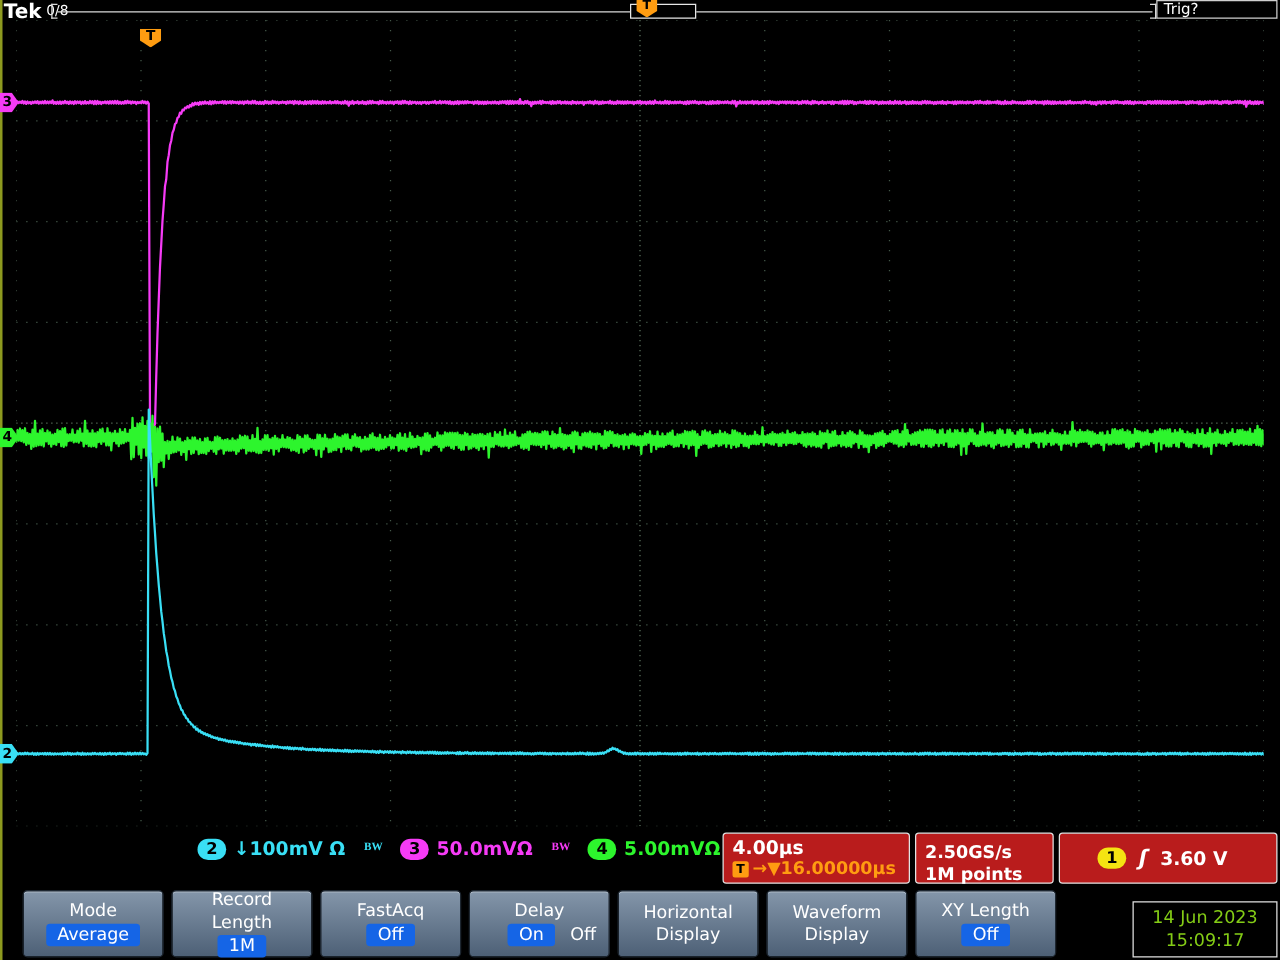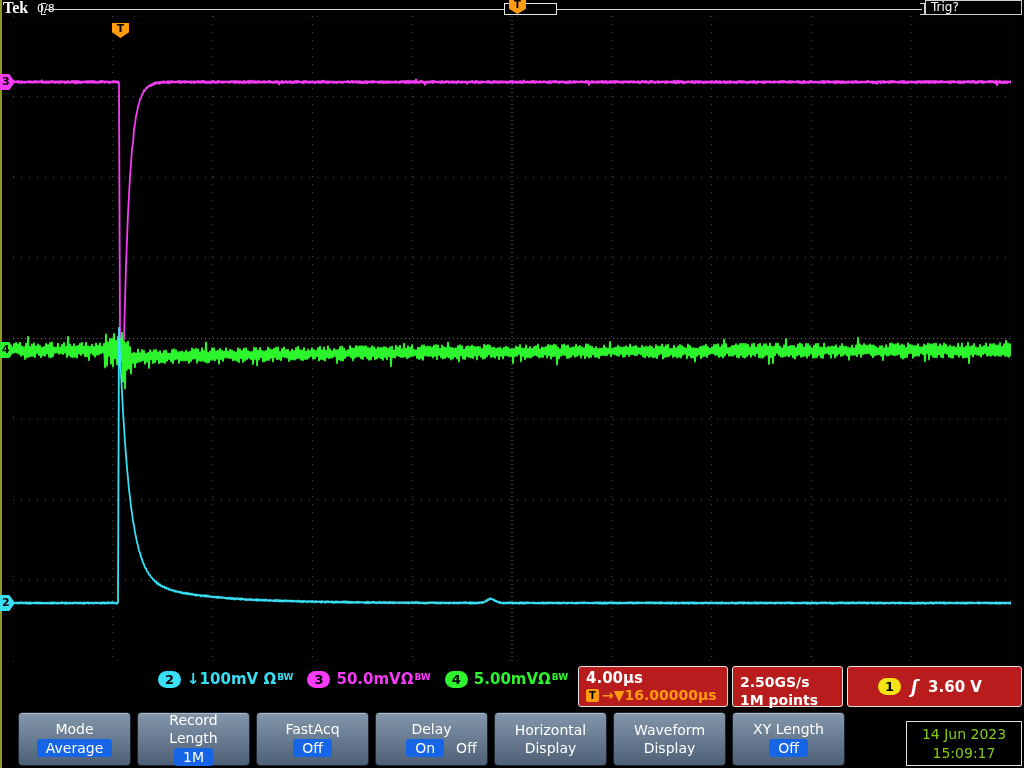--- a/index.html
+++ b/index.html
@@ -2,21 +2,21 @@
 <html><head>
 <meta charset="utf-8">
 <style>
   * { margin:0; padding:0; box-sizing:border-box; }
   html,body { width:1024px; height:768px; background:#000; font-family:"DejaVu Sans",sans-serif; position:relative; overflow:hidden; }
   .abs { position:absolute; }
 
   #screen-edge-left { position:absolute; left:0; top:0; width:2px; height:768px; background:#8d9a1f; }
 
   
-  #logo { left:3px; top:-1px; color:#fff; font-weight:bold; font-size:16px;font-family:Liberation Serif, serif; }
+  #logo { left:3px; top:-1px; color:#fff; font-weight:bold; font-size:16px; }
   #acq-count { left:37px; top:2px; color:#fff; font-size:11px; }
   #rec-line { left:46px; top:9px; width:876px; height:1px; background:#d9d9d9; }
   #rec-bracket-l { left:41px; top:3px; width:5px; height:12px; border:1px solid #d9d9d9; border-right:none; }
   #rec-bracket-r { left:920px; top:3px; width:5px; height:12px; border:1px solid #d9d9d9; border-left:none; }
   #rec-window { left:504px; top:3px; width:53px; height:12px; border:1px solid #e6e6e6; background:#000; }
   #rec-trig-flag { left:509px; top:0; width:17px; height:14px; background:#ff9c11;
     clip-path:polygon(0 0,100% 0,100% 62%,50% 100%,0 62%);
     color:#000; font-size:10px; font-weight:bold; text-align:center; line-height:10px; }
   #trig-status { left:925px; top:0; width:97px; height:15px; border:1px solid #cfcfcf;
     color:#fff; font-size:12px; padding-left:5px; line-height:13px; }
@@ -28,21 +28,21 @@
     color:#000; font-weight:bold; font-size:11px; text-align:center; line-height:11px; }
   .ch-marker { position:absolute; left:0; width:15px; height:16px;
     clip-path:polygon(0 0,62% 0,100% 50%,62% 100%,0 100%);
     color:#000; font-weight:bold; font-size:11px; line-height:16px; padding-left:2px; }
 
   
   #readouts { left:0; top:666px; width:1024px; height:44px; }
   .ch-readouts { position:absolute; left:158px; top:4px; display:flex; align-items:center; gap:14px; }
   .ro { display:flex; align-items:center; gap:6px; font-weight:bold; font-size:15px; }
   .ro-pill { border-radius:9px; color:#000; font-size:13px; font-weight:bold; padding:1px 7px; }
-  .bw { font-size:9px; vertical-align:4px; margin-left:1px; }
+  .bw { font-size:9px; vertical-align:4px; margin-left:15px;font-family:Liberation Serif, serif; }
   .ro-2 .ro-pill { background:#39dff5; }  .ro-2 .ro-label { color:#39dff5; }
   .ro-3 .ro-pill { background:#f63bf6; }  .ro-3 .ro-label { color:#f63bf6; }
   .ro-4 .ro-pill { background:#2df52d; }  .ro-4 .ro-label { color:#2df52d; }
 
   .box { position:absolute; border:1px solid #e2e2e2; border-radius:3px; background:#b91c1c; color:#fff; }
   #h-box { left:578px; top:0; width:150px; height:41px; padding:2px 7px; }
   #h-scale { font-size:15px; font-weight:bold; }
   #h-delay { display:flex; align-items:center; gap:3px; color:#ff9c11; font-weight:bold; font-size:14px; }
   #h-delay-icon { width:13px; height:13px; background:#ff9c11; border-radius:2px; color:#000;
     font-size:10px; font-weight:bold; text-align:center; line-height:13px; }

